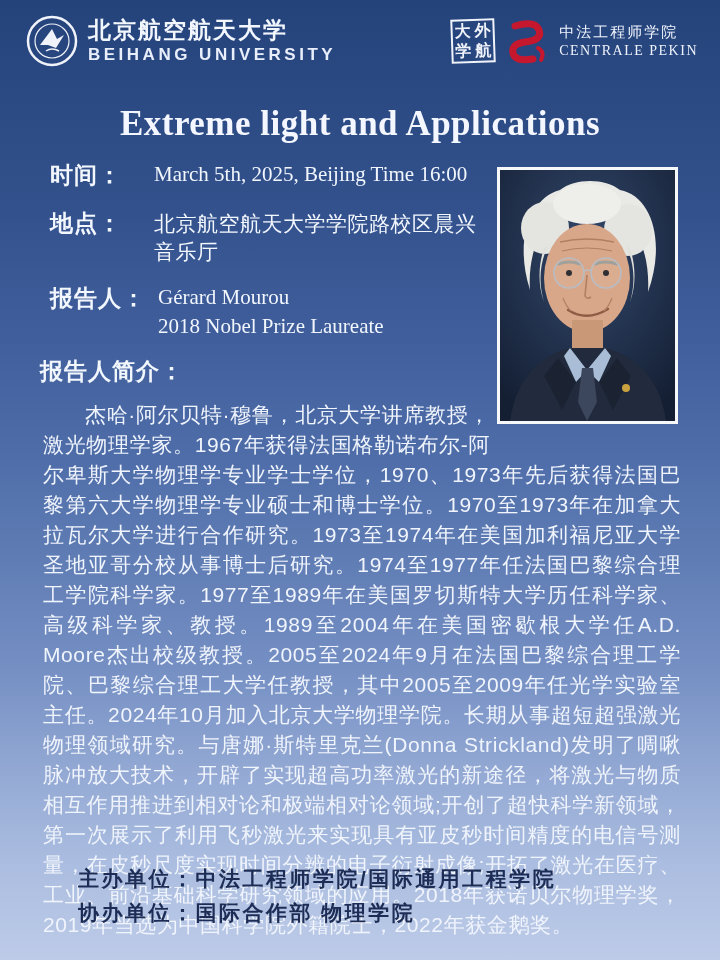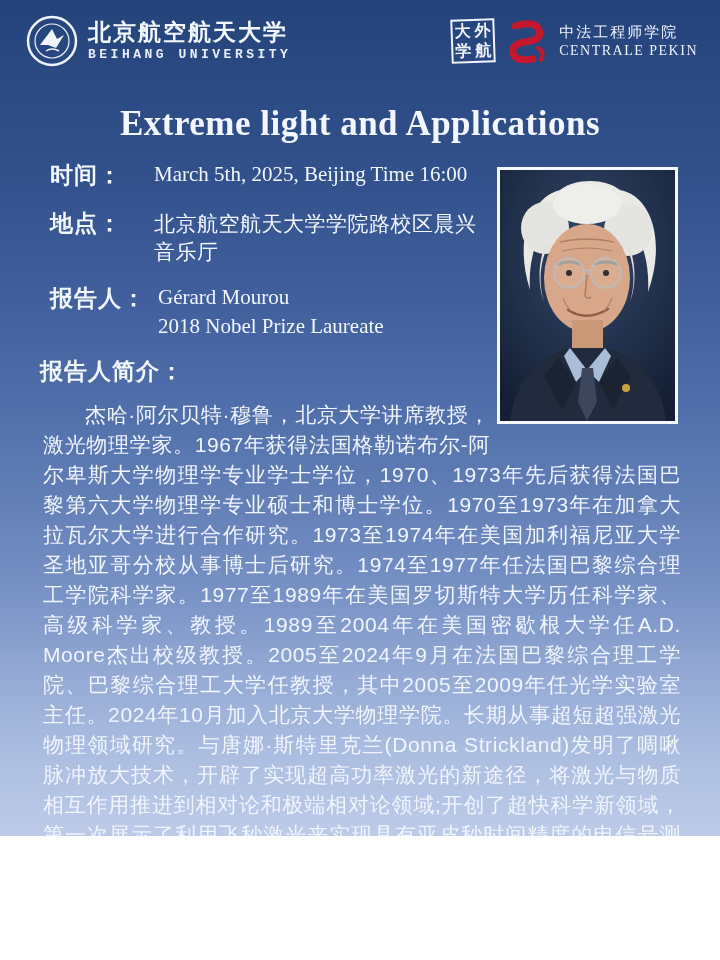--- a/index.html
+++ b/index.html
@@ -1,32 +1,32 @@
 <!DOCTYPE html>
 <html><head>
 <meta charset="utf-8">
 <style>
   html,body{margin:0;padding:0;}
   body{width:720px;height:960px;font-family:"Liberation Sans",sans-serif;}
   .poster{
-    position:relative;width:720px;height:836px;overflow:hidden;
+    position:relative;width:720px;height:960px;overflow:hidden;
     background:linear-gradient(180deg,#24437b 0%,#2b4a83 10%,#33528d 22%,#3e5d9a 34%,
       #4c6ba7 46%,#5f7cb4 58%,#7690c4 70%,#92a8d3 80%,#abbde0 90%,#bdcbe8 100%);
     color:#f2f6fd;
   }
   
   .header{position:absolute;top:10px;left:26px;right:22px;height:62px;
     display:flex;justify-content:space-between;align-items:center;}
   .logo-group{display:flex;align-items:center;gap:10px;}
   .seal-circle{width:52px;height:52px;flex:0 0 auto;}
   .uni-names{display:flex;flex-direction:column;line-height:1.1;}
   .uni-cn{font-size:23px;font-weight:bold;letter-spacing:2px;
     font-family:"Liberation Serif",serif;}
-  .uni-en{font-size:13px;letter-spacing:3.5px;margin-top:3px;
-    font-family:Liberation Mono, monospace;font-weight:bold;color:#e9eefb;}
+  .uni-en{font-size:17px;letter-spacing:3.5px;margin-top:3px;
+    font-family:Liberation Sans, sans-serif;font-weight:bold;color:#e9eefb;}
   .stamp{width:40px;height:40px;border:2px solid #f0f3fa;position:relative;
     display:grid;grid-template-columns:1fr 1fr;place-items:center;
     font-size:16px;font-weight:bold;color:#f0f3fa;transform:rotate(-2deg);}
   .stamp span{line-height:1;}
   .red-glyph{width:44px;height:46px;}
   .cp-names{display:flex;flex-direction:column;line-height:1.15;}
   .cp-cn{font-size:15px;letter-spacing:2px;color:#eef2fb;}
   .cp-en{font-size:14px;letter-spacing:1.5px;font-family:"Liberation Serif",serif;
     color:#eef2fb;margin-top:2px;}
   

